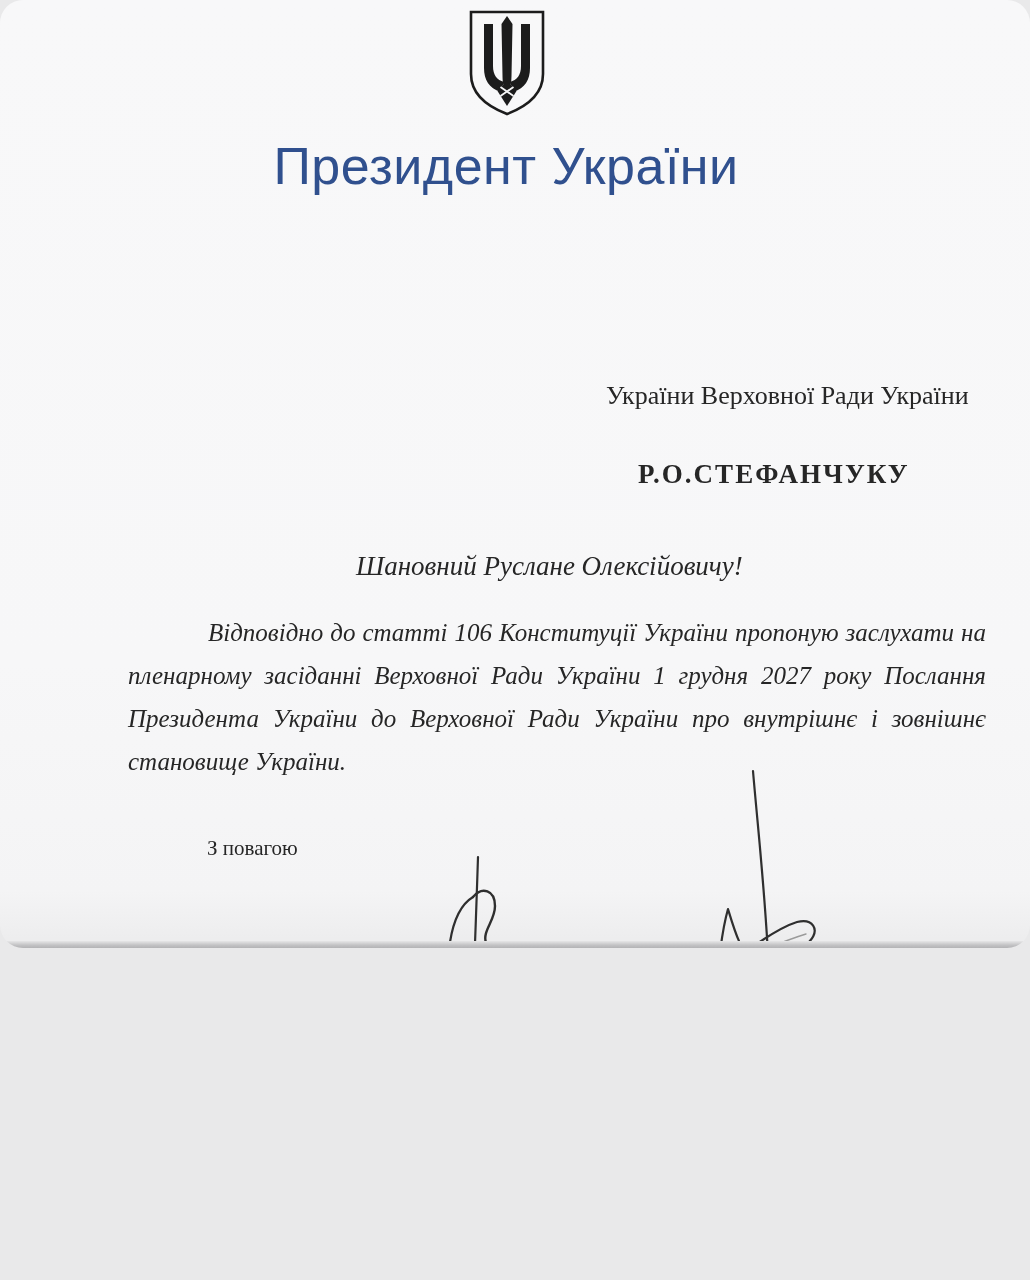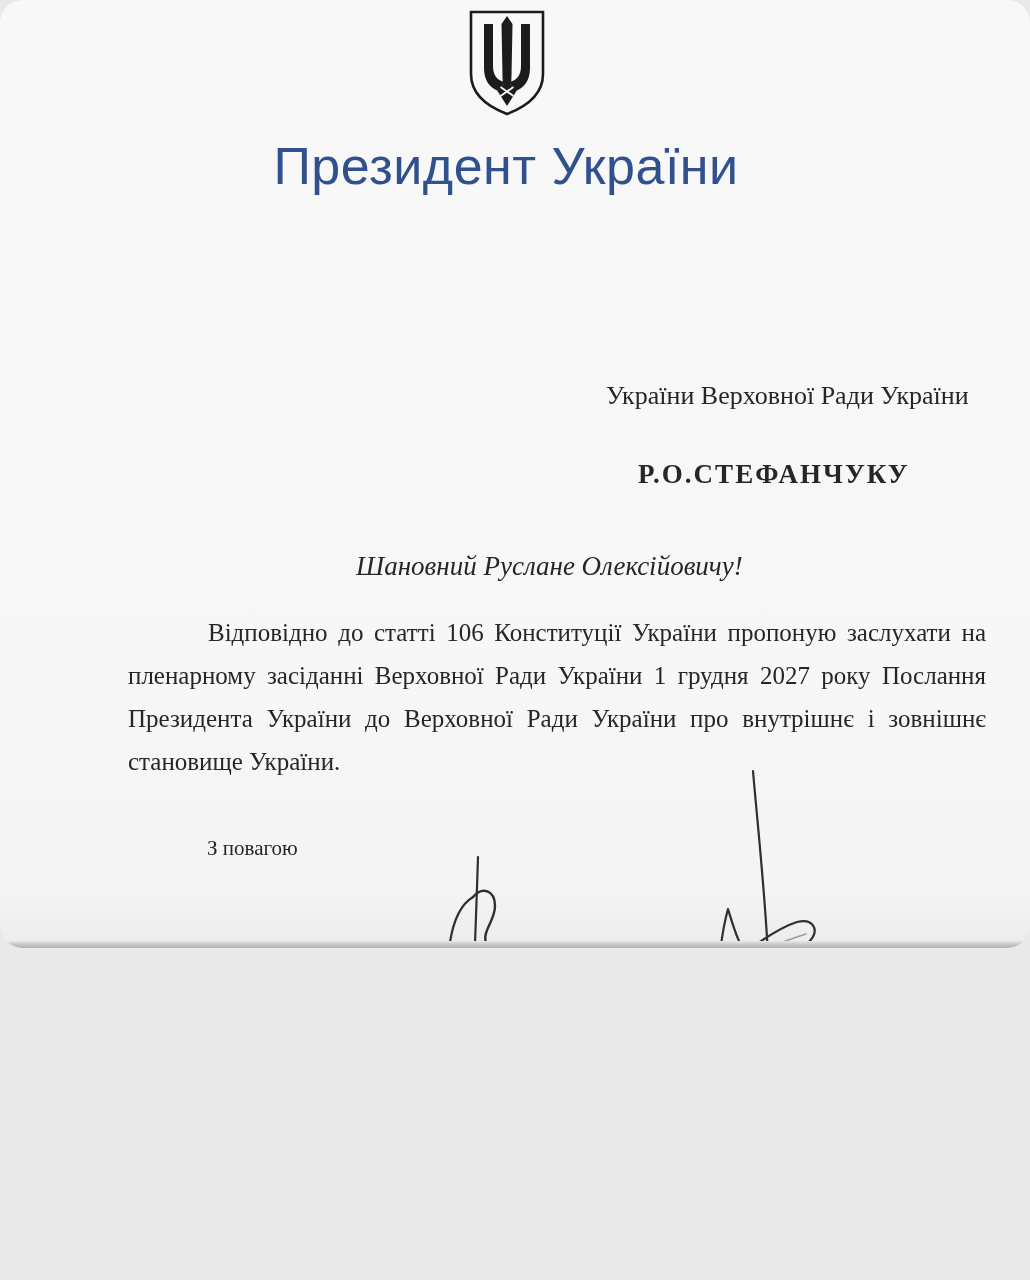--- a/index.html
+++ b/index.html
@@ -23,21 +23,21 @@
     font-family:"Liberation Sans", sans-serif;
     font-size:52px;font-weight:400;letter-spacing:0.5px;
     color:#30508e;
   }
   
   .rcpt-1{left:606px;top:381px;font-size:26px;white-space:nowrap;}
   .rcpt-2{left:638px;top:459px;font-size:27px;font-weight:bold;letter-spacing:2px;white-space:nowrap;}
   
   .salutation{left:356px;top:551px;font-size:27px;font-weight:normal;font-style:italic;white-space:nowrap;}
   
-  .body-block{left:128px;top:611px;width:858px;font-size:25px;line-height:43px;}
+  .body-block{left:128px;top:611px;width:858px;font-size:25px;line-height:43px;font-style:italic;}
   .body-line{text-align:justify;text-align-last:justify;}
   .body-line.first{padding-left:80px;}
   .body-line.last{text-align-last:left;}
   
   .valediction{left:207px;top:836px;font-size:21px;white-space:nowrap;}
   .signer{left:770px;top:957px;font-size:26px;font-weight:bold;letter-spacing:0.5px;white-space:nowrap;}
   
   .reference{left:103px;top:1212px;font-size:25px;line-height:28px;white-space:nowrap;}
   
   .sig-svg{left:0;top:0;width:1030px;height:1280px;pointer-events:none;}

